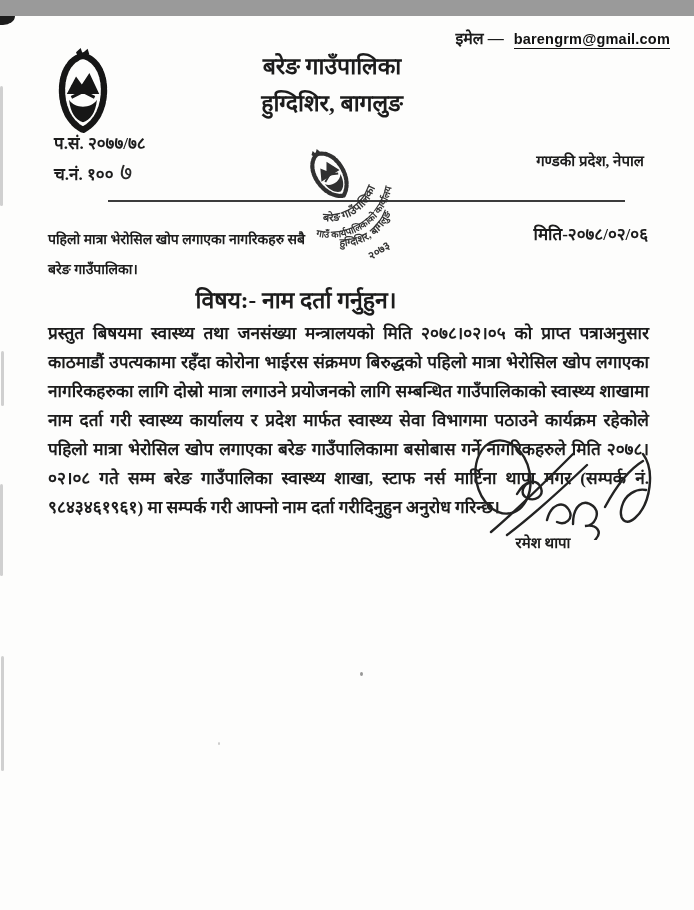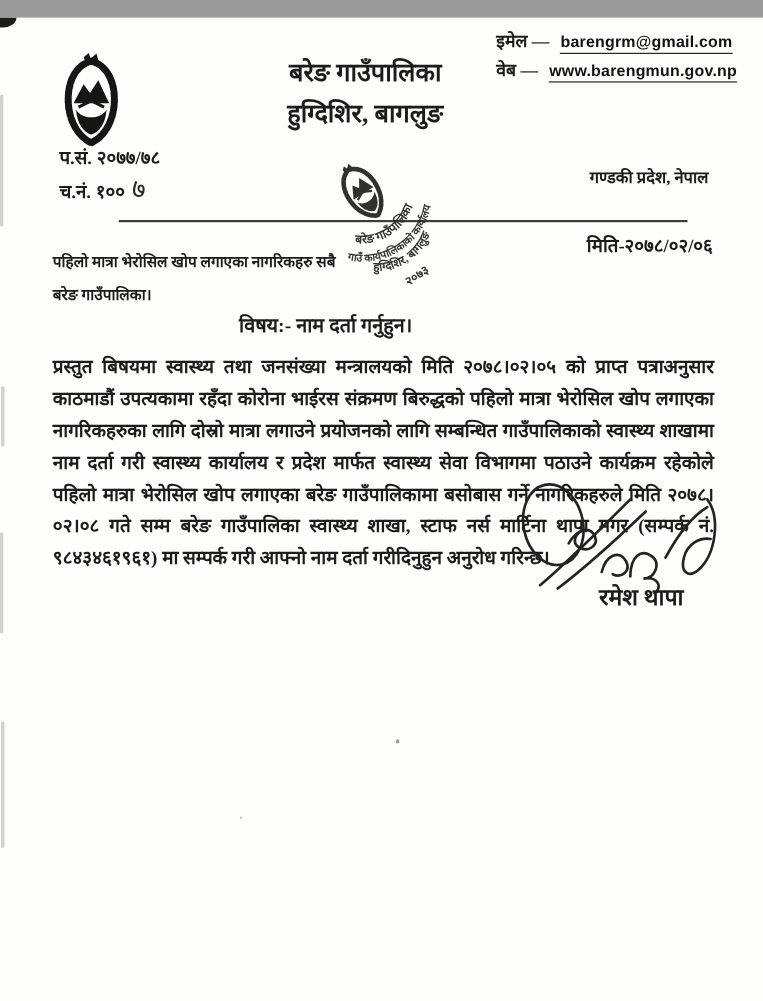--- a/index.html
+++ b/index.html
@@ -27,34 +27,34 @@
   .titles .t2{font-size:27px;font-weight:700;margin-top:5px;letter-spacing:.5px;}
   .titles .t3{font-size:23px;font-weight:700;margin-top:5px;}
   
   .refs{position:absolute;left:54px;top:114px;font-size:17px;font-weight:700;line-height:28px;}
   .hand-digit{
     display:inline-block;font-size:24px;font-weight:400;margin-left:6px;
     transform:rotate(7deg);font-family:"DejaVu Serif",serif;color:#2a2a2a;
   }
   .province{position:absolute;right:50px;top:134px;font-size:15px;font-weight:700;}
   .rule{position:absolute;left:108px;top:184px;width:517px;height:2px;background:#3c3c3c;}
-  .dateline{position:absolute;right:46px;top:195px;font-size:17px;font-weight:700;}
+  .dateline{position:absolute;right:46px;top:206px;font-size:17px;font-weight:700;}
   
   .stamp{position:absolute;left:278px;top:120px;width:152px;height:152px;opacity:.93;}
   
   .addressee{position:absolute;left:48px;top:209px;font-size:14px;font-weight:700;line-height:30px;}
-  .subject{position:absolute;left:0;top:267px;width:592px;text-align:center;font-size:18px;font-weight:700;}
+  .subject{position:absolute;left:0;top:267px;width:592px;text-align:center;font-size:23px;font-weight:700;}
   
   .body-par{
     position:absolute;left:48px;top:303px;width:601px;
     font-size:17.2px;font-weight:600;line-height:29px;text-align:justify;
   }
   
   .sig-draw{position:absolute;left:455px;top:416px;width:215px;height:108px;}
-  .sig-block{position:absolute;left:476px;top:513px;width:214px;text-align:center;font-size:21px;font-weight:700;line-height:28px;}
+  .sig-block{position:absolute;left:436px;top:513px;width:214px;text-align:center;font-size:15px;font-weight:700;line-height:28px;}
   
   .blob-tl{position:absolute;left:0;top:0;width:15px;height:9px;background:#1d1d1d;border-bottom-right-radius:80% 100%;}
   .streak{position:absolute;left:0;width:3px;background:rgba(95,95,95,.28);border-radius:2px;}
   .s1{top:70px;height:120px;}
   .s2{top:335px;height:55px;left:1px;}
   .s3{top:468px;height:92px;}
   .s4{top:640px;height:115px;left:1px;}
   .speck{position:absolute;background:rgba(70,70,70,.55);border-radius:50%;}
   .sp1{left:360px;top:656px;width:3px;height:4px;}
   .sp2{left:218px;top:726px;width:2px;height:3px;opacity:.5;}
@@ -79,24 +79,20 @@
   <div class="streak s2"></div>
   <div class="streak s3"></div>
   <div class="streak s4"></div>
   <div class="speck sp1"></div>
   <div class="speck sp2"></div>
 
   <div class="contact">
     <div class="row">
       <span class="label dev">इमेल —</span>
       <span class="link">barengrm@gmail.com</span>
-    </div>
-    <div class="row">
-      <span class="label dev">वेब —</span>
-      <span class="link">www.barengmun.gov.np</span>
     </div>
   </div>
 
   <svg class="emblem" viewBox="0 0 100 150">
     <use href="#emblem-sym" x="0" y="0" width="100" height="150"></use>
   </svg>
 
   <div class="titles">
     <div class="t1 dev">बरेङ गाउँपालिका</div>
     <div class="t3 dev">हुग्दिशिर, बागलुङ</div>

